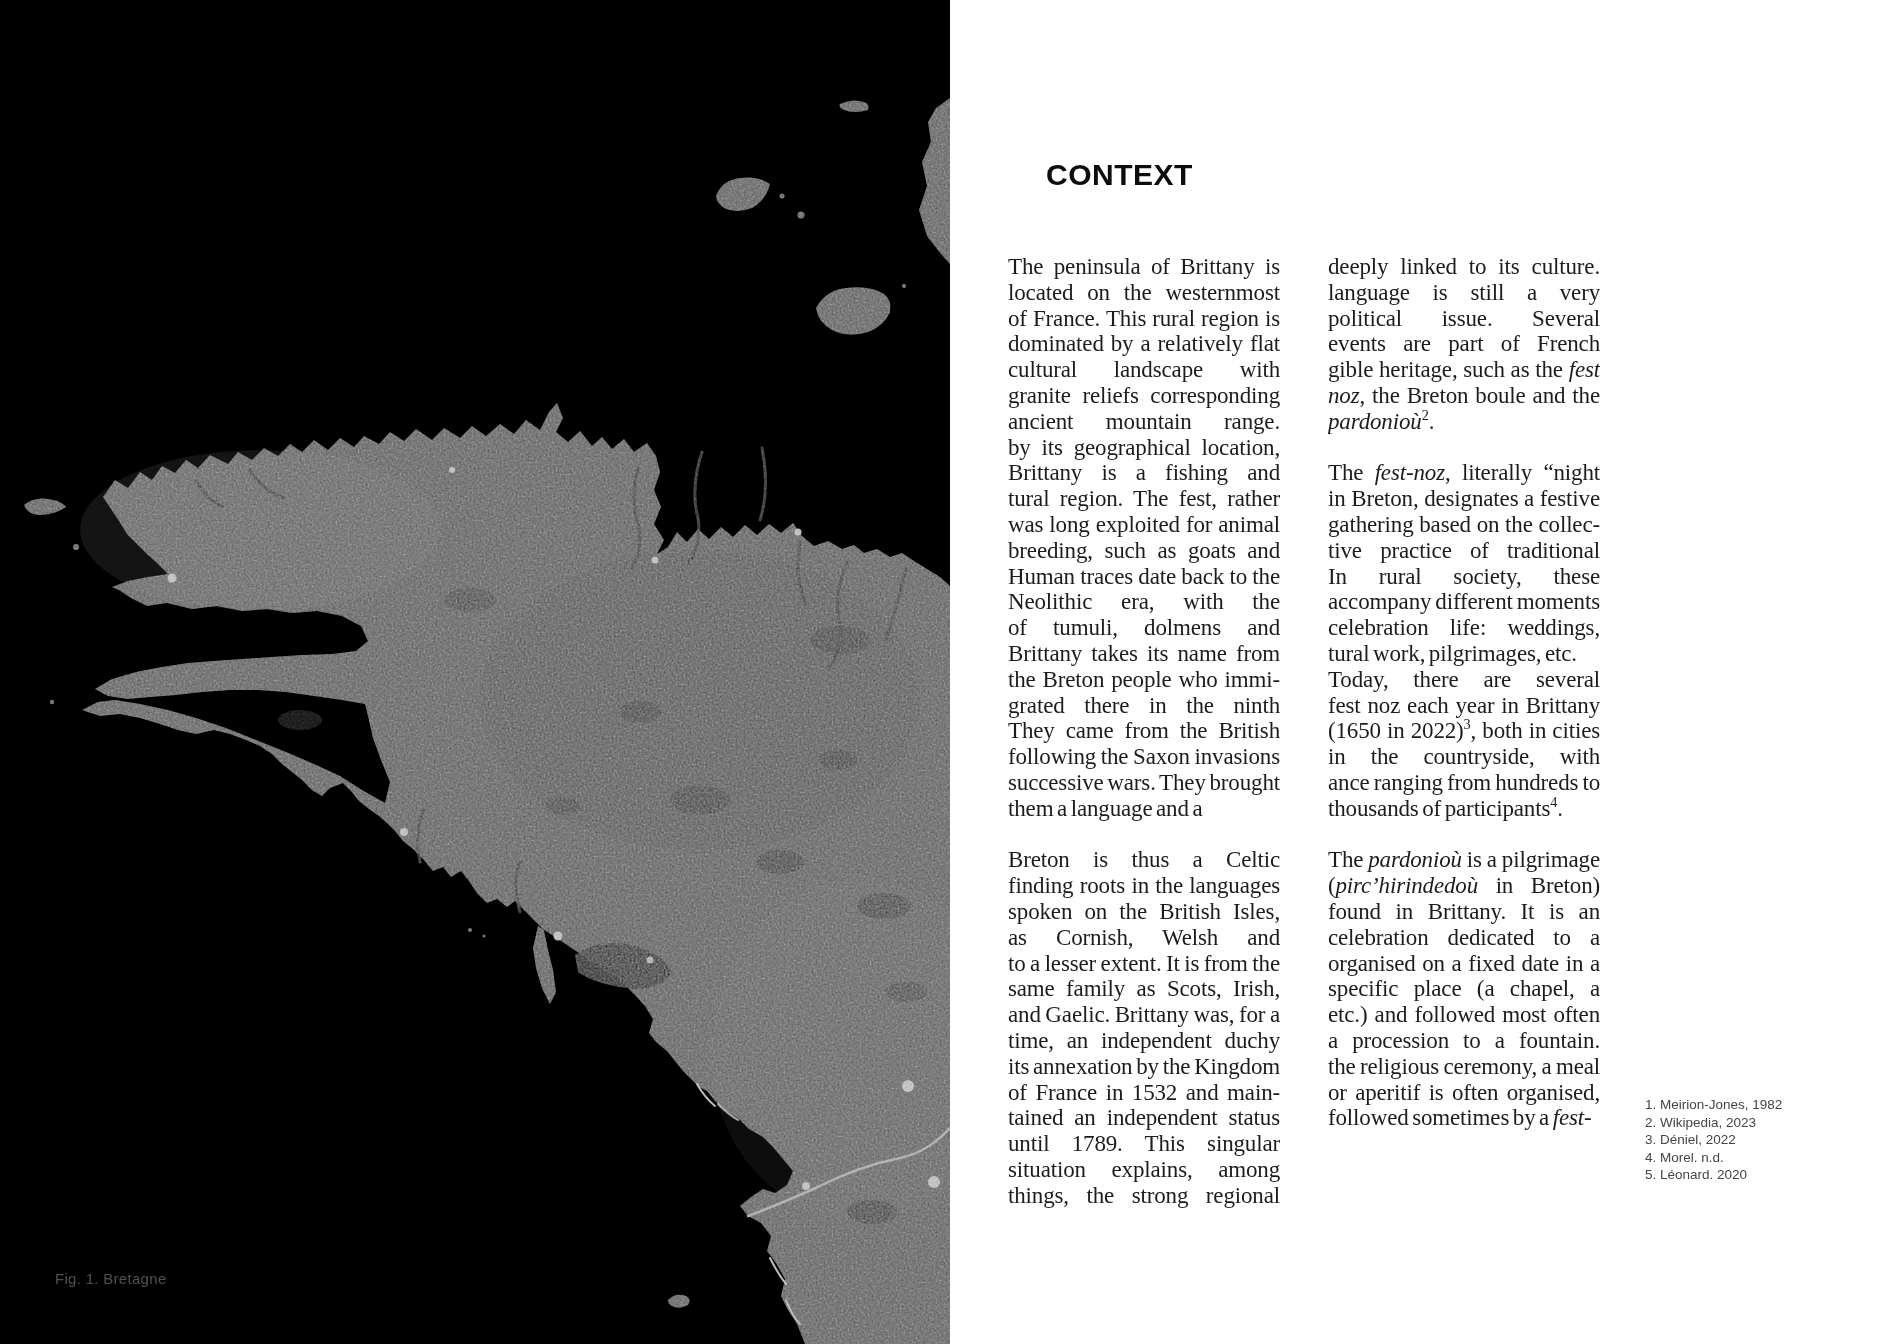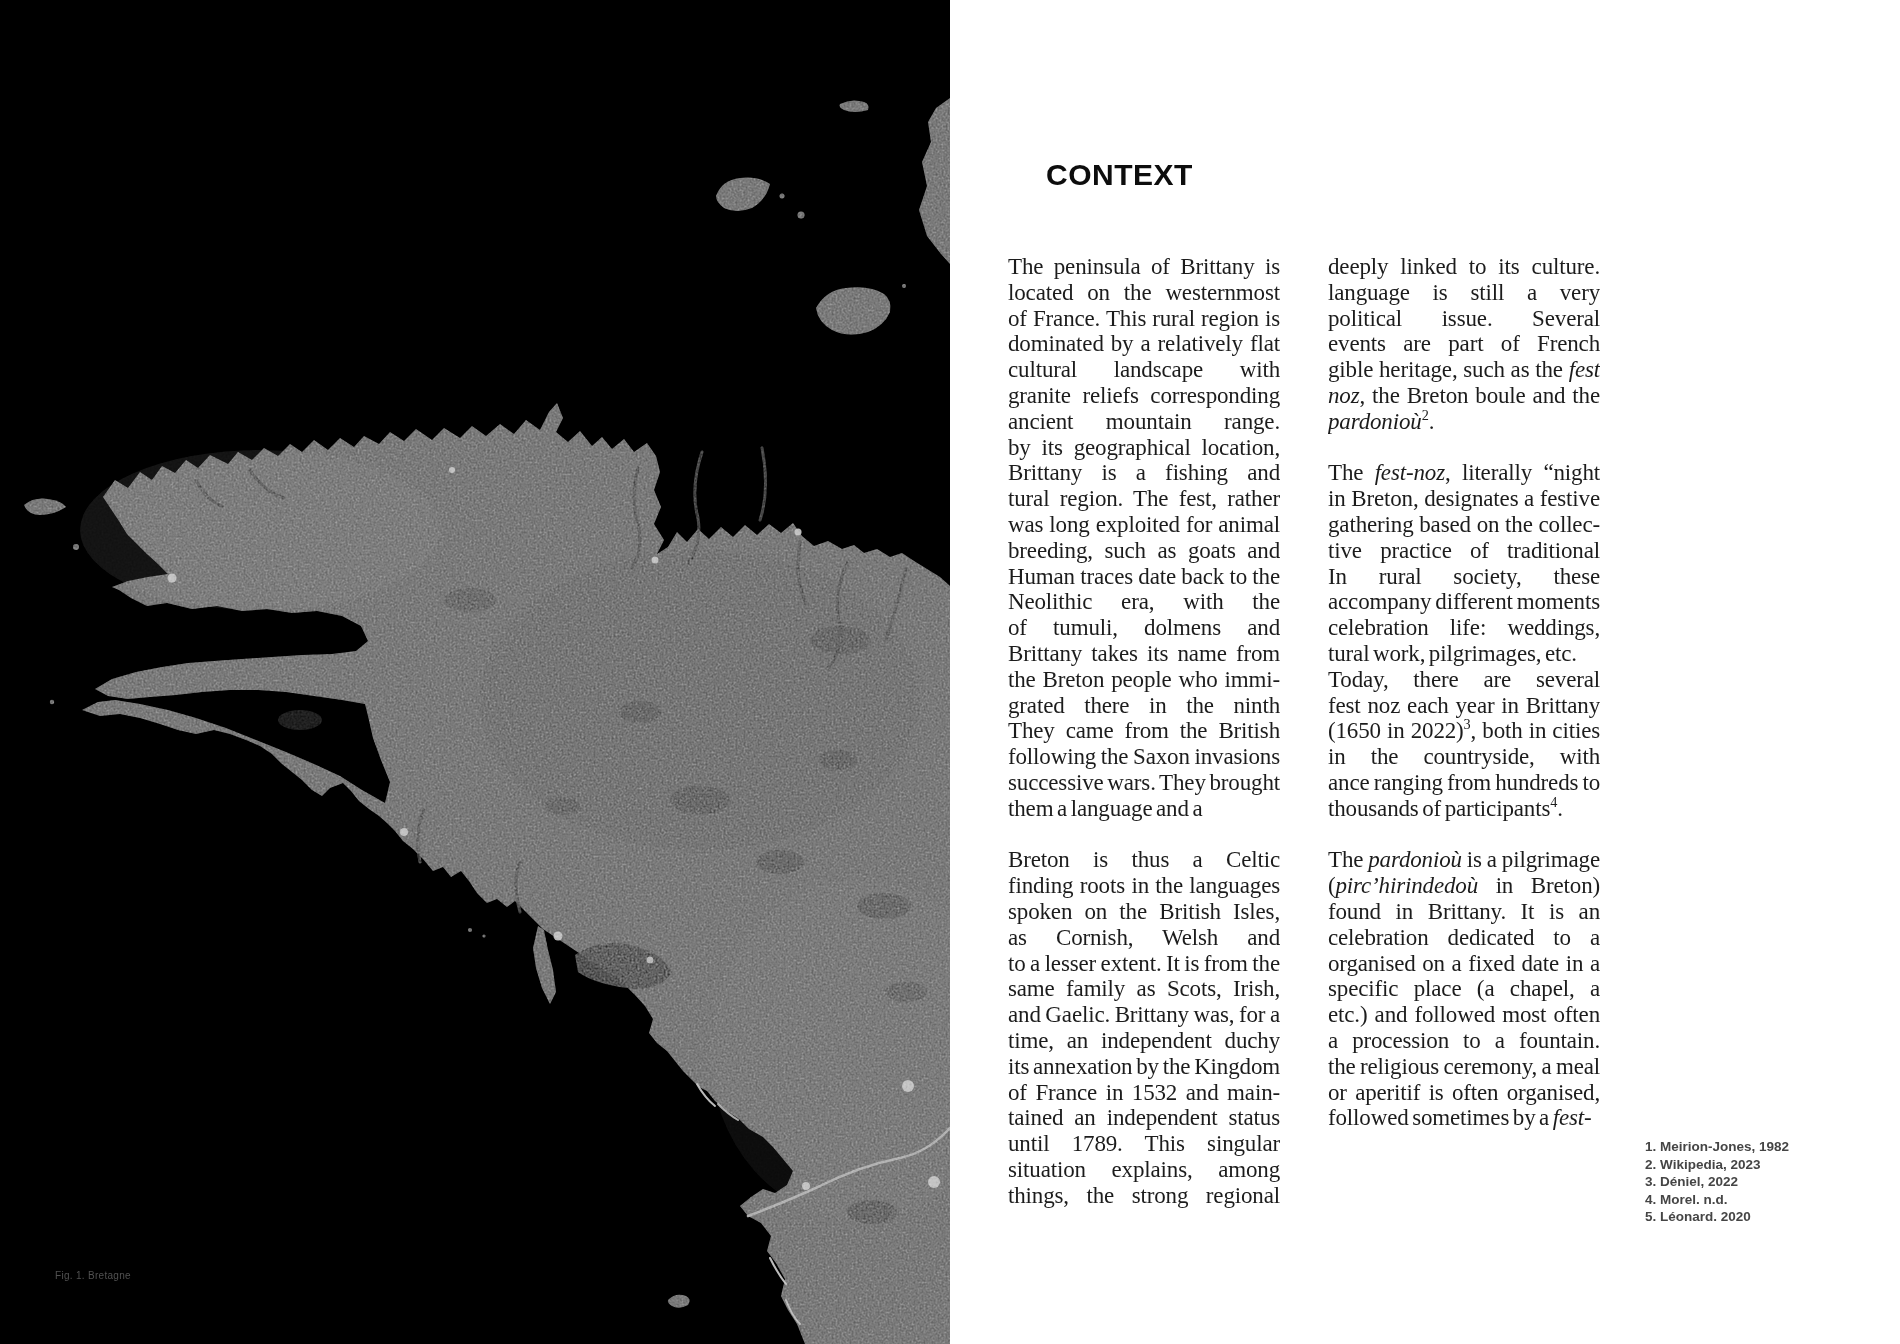--- a/index.html
+++ b/index.html
@@ -4,38 +4,38 @@
 <style>
   * { margin:0; padding:0; box-sizing:border-box; }
   html,body { background:#ffffff; }
   body { width:1900px; height:1344px; font-family:"Liberation Serif", serif; }
   .stage { position:relative; width:1900px; height:1344px; overflow:hidden; background:#fff; }
 
   
   .map-panel { position:absolute; left:0; top:0; width:950px; height:1344px; background:#000; }
   .map-panel svg { display:block; }
   .map-caption { position:absolute; left:55px; top:1270px;
-    font-family:"Liberation Sans", sans-serif; font-size:10px; color:#515151; letter-spacing:.3px; }
+    font-family:"Liberation Sans", sans-serif; font-size:15px; color:#515151; letter-spacing:.3px; }
 
   
   .page { position:absolute; left:950px; top:0; width:950px; height:1344px; background:#fff; color:#1e1e1e; }
   .page-title { position:absolute; left:58px; top:158px; font-family:"Liberation Sans", sans-serif;
     font-weight:bold; font-size:30px; letter-spacing:.5px; color:#0d0d0d;margin-left:38px; }
 
   .col { position:absolute; top:254px; width:272px; font-size:23px; line-height:25.8px; color:#1c1c1c; }
   .col1 { left:58px; }
   .col2 { left:378px; }
   .para { margin-bottom:25.8px; }
   .line { height:25.8px; overflow:hidden; word-spacing:-2px; letter-spacing:-0.15px; white-space:normal; }
   .line.just { text-align:justify; text-align-last:justify; }
   .line i { }
   .line sup { font-size:62%; vertical-align:super; line-height:0; }
 
-  .footnotes { position:absolute; left:695px; top:1138px; width:240px;
-    font-family:"Liberation Sans", sans-serif; font-size:13.5px; line-height:17.6px; color:#454545;font-weight:bold; }
+  .footnotes { position:absolute; left:695px; top:1096px; width:240px;
+    font-family:"Liberation Sans", sans-serif; font-size:13.5px; line-height:17.6px; color:#454545; }
   .fnote { white-space:nowrap; }
 </style>
 </head>
 <body>
 
 <div class="stage">
 
   <div class="map-panel">
     <svg width="950" height="1344" viewBox="0 0 950 1344" aria-hidden="true">
       <defs>

